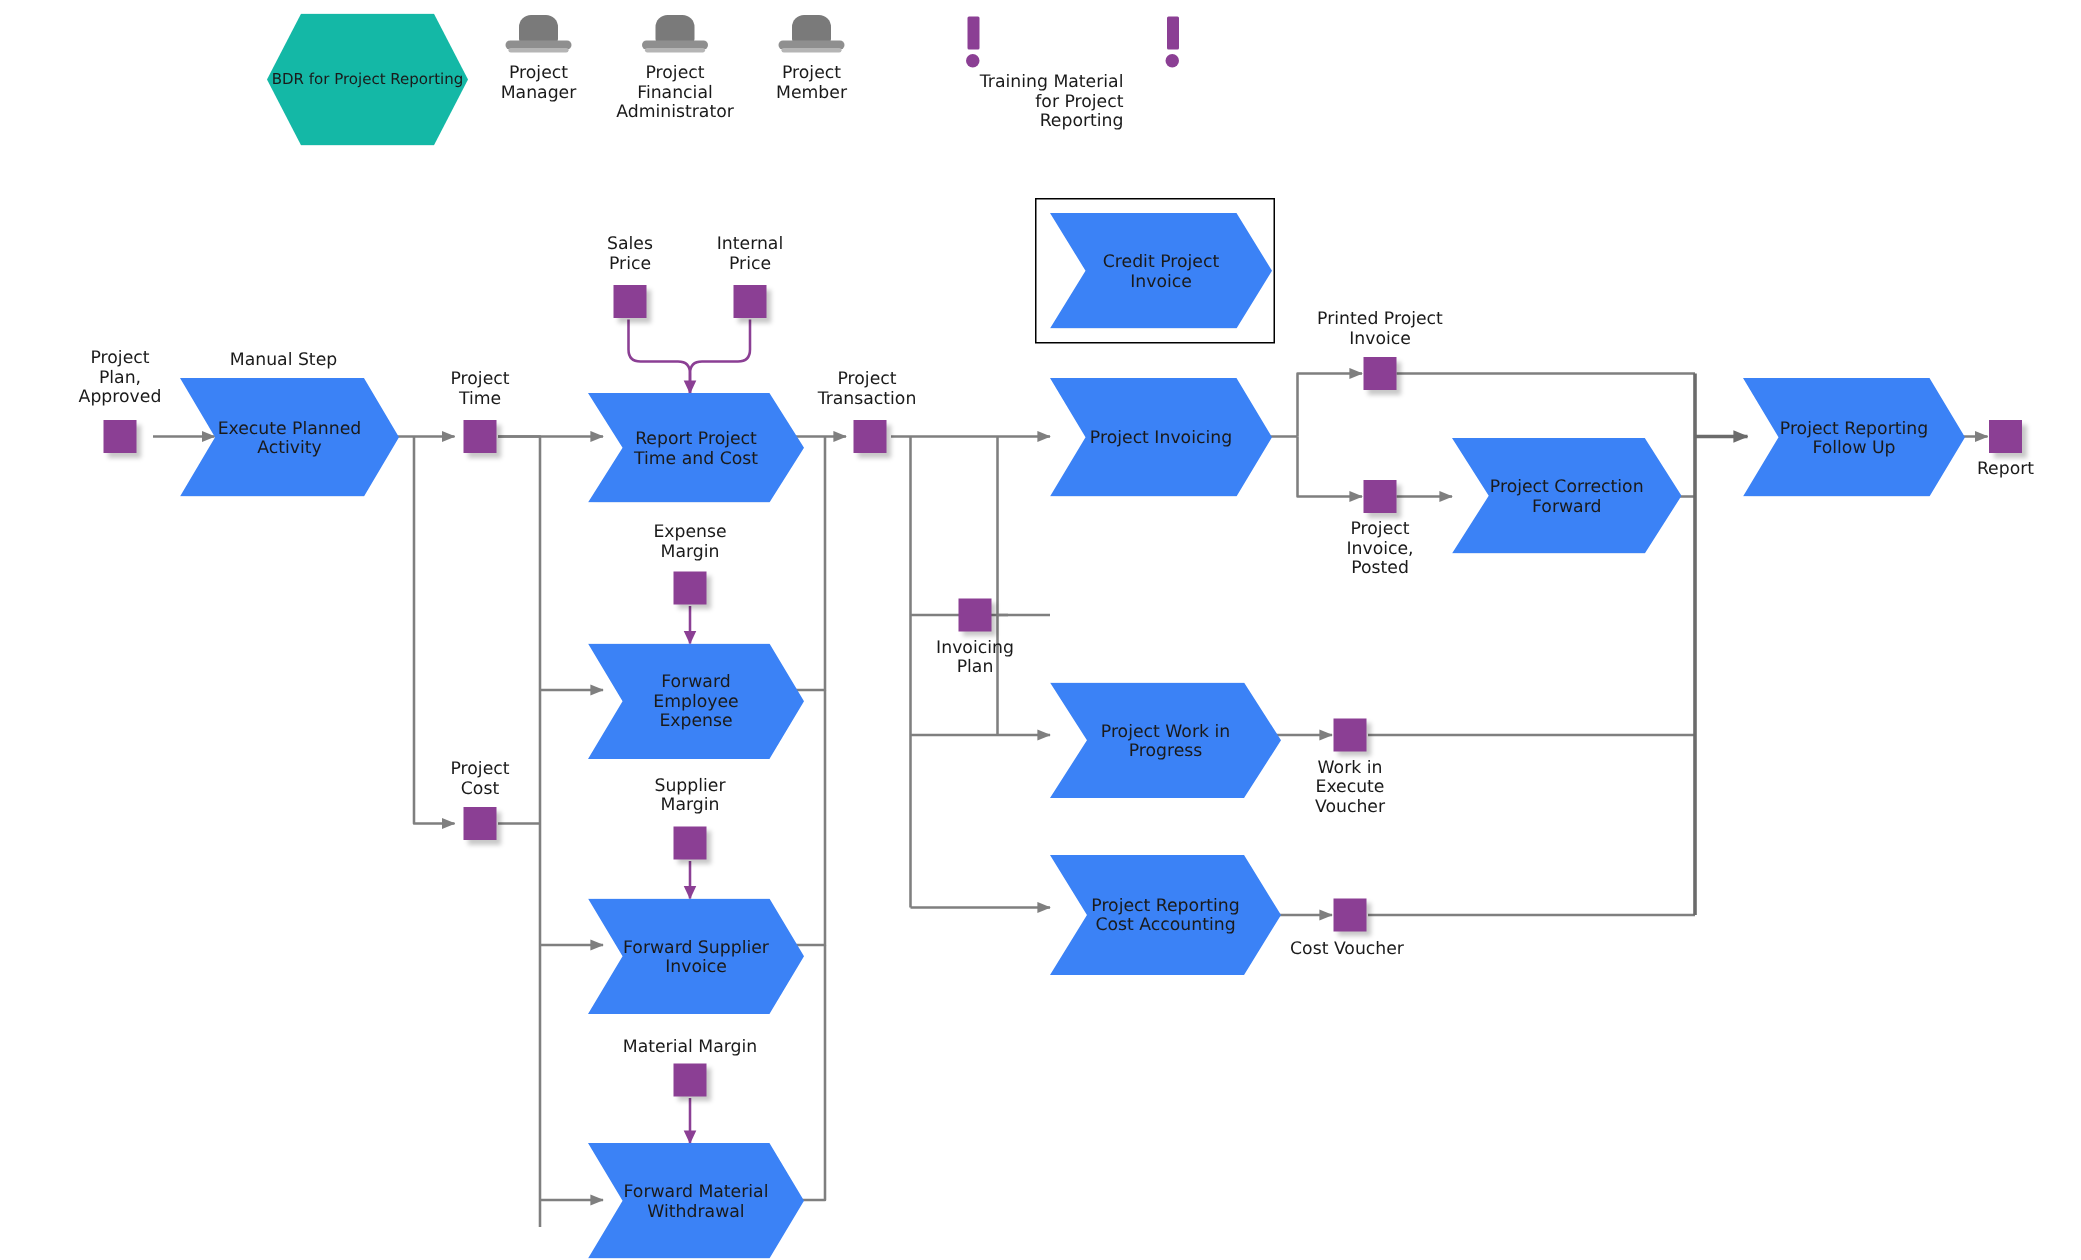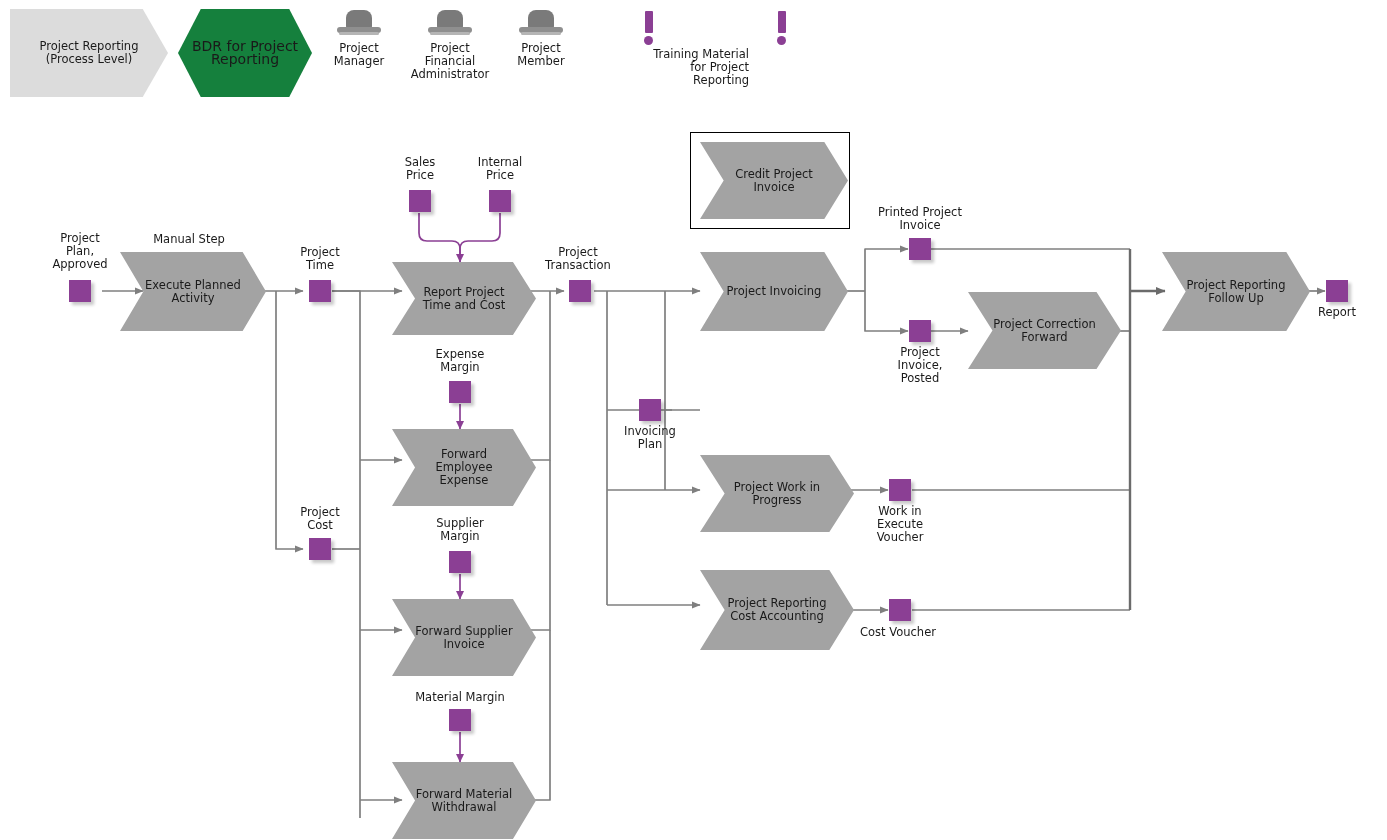--- a/index.html
+++ b/index.html
@@ -31,37 +31,38 @@
   .chev {
     position: absolute;
     display: flex;
     align-items: center;
     justify-content: center;
     text-align: center;
     color: #1a1a1a;
     font-family: "DejaVu Sans", sans-serif;
     font-size: 11.5px;
     line-height: 13px;
-    background: #a3a3a3;
+    background: #3b82f6;
     clip-path: polygon(0% 0%, 84% 0%, 100% 50%, 84% 100%, 0% 100%, 16% 50%);
     filter: drop-shadow(3px 3px 2px rgba(0,0,0,0.22));
     padding: 0 4px;
   }
   .chev .lbl { width: 74%; }
 
   
   .hexa {
     position: absolute;
     display: flex;
     align-items: center;
+    justify-content: center;
     text-align: center;
     color: #1a1a1a;
-    font-size: 14px;
+    font-size: 10px;
     line-height: 13px;
-    background: #15803d;
+    background: #14b8a6;
     clip-path: polygon(17% 0%, 83% 0%, 100% 50%, 83% 100%, 17% 100%, 0% 50%);
     filter: drop-shadow(3px 3px 2px rgba(0,0,0,0.20));
   }
 
   
   .dsq {
     position: absolute;
     width: 22px;
     height: 22px;
     background: #8b3f94;
@@ -257,26 +258,20 @@
     <g fill="none" stroke="#8b3f94" stroke-width="1.7" stroke-linejoin="round">
       <path d="M419,213 L419,233 Q419,241 427,241 L452,241 Q460,241 460,249 L460,262" marker-end="url(#ahp)"></path>
       <path d="M500,213 L500,233 Q500,241 492,241 L468,241 Q460,241 460,249 L460,262"></path>
 
       <path d="M460,404 L460,429" marker-end="url(#ahp)"></path>
       <path d="M460,574 L460,599" marker-end="url(#ahp)"></path>
       <path d="M460,732 L460,762" marker-end="url(#ahp)"></path>
     </g>
   </svg>
 
-  <div class="chev" style="left:10px; top:9px; width:150px; height:88px; background:#dcdcdc;
-              clip-path:polygon(0% 0%, 84% 0%, 100% 50%, 84% 100%, 0% 100%, 0% 50%);">
-    <span class="lbl">Project
-Reporting
-(Process Level)</span>
-  </div>
 
   <div class="hexa" style="left:178px; top:9px; width:134px; height:88px;">
     <span>BDR for
 Project
 Reporting</span>
   </div>
 
   <div class="role" style="left:311px; top:10px;">
     <div class="hat">
       <div class="crown"></div>

